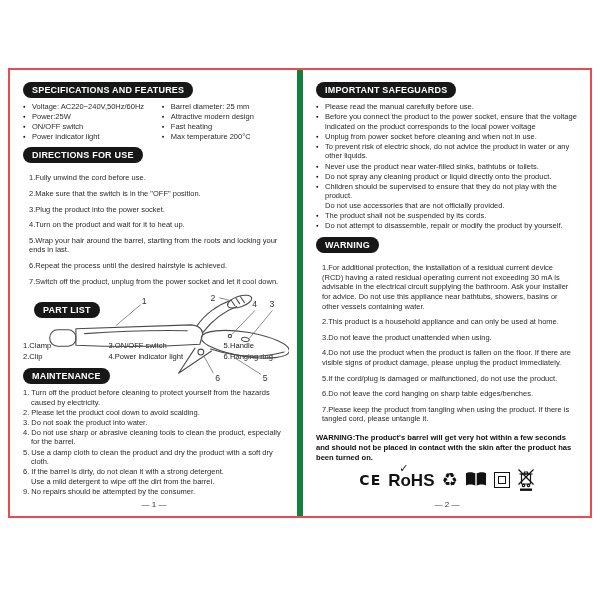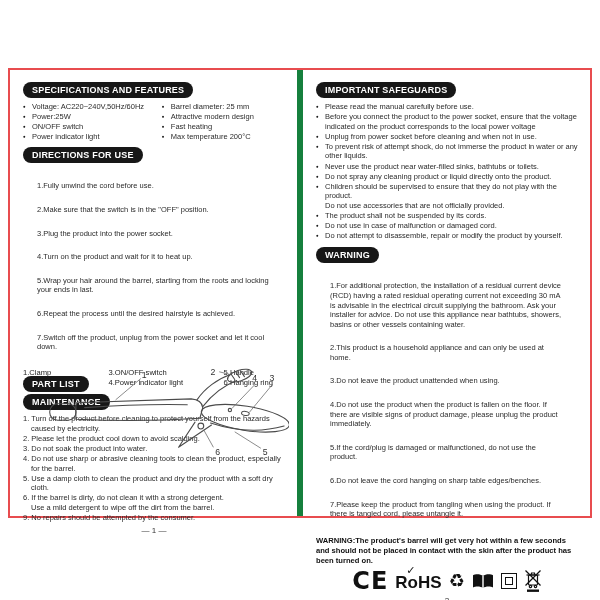--- a/index.html
+++ b/index.html
@@ -16,34 +16,34 @@
   .page.right{border-left:6px solid #15803d;}
   .pill{
     display:inline-block;align-self:flex-start;background:#171717;color:#fff;
     font-weight:bold;font-size:9px;letter-spacing:.2px;line-height:1;
     padding:4px 9px 3px;border-radius:8px;margin:3px 0 4px;
   }
   .txt{font-size:7.5px;line-height:1.28;color:#2b2b2b;}
   .b{position:relative;padding-left:9px;margin:0 0 .5px;}
   .b::before{content:"●";position:absolute;left:0;top:1px;font-size:4.5px;line-height:8px;color:#111;}
   .h{padding-left:8px;text-indent:-8px;white-space:pre-line;margin:0 0 .5px;}
-  .n{margin:14px;white-space:pre-line;}
+  .n{margin:6px;white-space:pre-line;}
   .speccols{display:flex;margin-bottom:2px;}
   .speccols .c1{width:53%;}
   .speccols .c2{width:47%;}
   .partwrap{position:relative;height:76px;margin:1px 0 0;}
-  .partwrap .pill{position:absolute;left:0;top:9px;margin:0;}
+  .partwrap .pill{position:absolute;left:11px;top:9px;margin:0;}
   .partwrap svg{position:absolute;right:-4px;top:-2px;}
   .partcols{display:flex;font-size:7.6px;line-height:1.35;margin:1px 0 3px;gap:32px;}
   .partcols .pc1{width:27%;}
   .partcols .pc2{width:42%;}
   .partcols .pc3{width:31%;}
   .boldnote{font-size:7.6px;font-weight:bold;line-height:1.3;margin-top:3px;color:#111;}
   .certs{display:flex;align-items:center;justify-content:center;gap:7px;margin-top:4px;height:26px;}
-  .ce{font-family:"DejaVu Sans",sans-serif;font-weight:bold;font-size:24px;letter-spacing:1px;color:#111;line-height:1;}
+  .ce{font-family:"DejaVu Sans",sans-serif;font-weight:bold;font-size:14px;letter-spacing:1px;color:#111;line-height:1;}
   .rohs{position:relative;font-weight:bold;font-size:17px;color:#111;line-height:1;padding-top:2px;}
   .rohs .check{position:absolute;left:11px;top:-7px;font-size:11px;}
   .recycle{font-family:"DejaVu Sans",sans-serif;font-size:18px;color:#111;line-height:1;}
   .dins{position:relative;width:14px;height:14px;border:1.6px solid #111;display:inline-flex;align-items:center;justify-content:center;}
   .dins .inner{width:6px;height:6px;border:1.3px solid #111;}
   .pagenum{margin-top:auto;text-align:center;font-size:8px;color:#333;padding:3px 0 2px;}
   .dg{stroke:#4a4a4a;stroke-width:1.1;fill:none;stroke-linecap:round;stroke-linejoin:round;}
   .dgnum{font-size:9px;fill:#333;font-family:"Liberation Sans",sans-serif;}
   .ldr{stroke:#6a6a6a;stroke-width:0.8;fill:none;}
 </style>
@@ -148,27 +148,26 @@
     <div class="pagenum">— 1 —</div>
   </div>
 
   <div class="page right">
 
     <span class="pill">IMPORTANT SAFEGUARDS</span>
     <div class="txt">
         <div class="b" style="white-space:pre-line">Please read the manual carefully before use.</div>
         <div class="b" style="white-space:pre-line">Before you connect the product to the power socket, ensure that the voltage indicated on the product corresponds to the local power voltage</div>
         <div class="b" style="white-space:pre-line">Unplug from power socket before cleaning and when not in use.</div>
-        <div class="b" style="white-space:pre-line">To prevent risk of attempt shock, do not immerse the product in water or any other liquids.</div>
+        <div class="b" style="white-space:pre-line">To prevent risk of electric shock, do not advice the product in water or any other liquids.</div>
         <div class="b" style="white-space:pre-line">Never use the product near water-filled sinks, bathtubs or toilets.</div>
         <div class="b" style="white-space:pre-line">Do not spray any cleaning product or liquid directly onto the product.</div>
         <div class="b" style="white-space:pre-line">Children should be supervised to ensure that they do not play with the product.
 Do not use accessories that are not officially provided.</div>
         <div class="b" style="white-space:pre-line">The product shall not be suspended by its cords.</div>
-        <div class="b" style="white-space:pre-line">Do not use in case of malfunction or damaged cord.</div>
         <div class="b" style="white-space:pre-line">Do not attempt to disassemble, repair or modify the product by yourself.</div>
       </div>
 
     <span class="pill" style="margin-top:6px">WARNING</span>
     <div class="txt">
         <div class="n">1.For additional protection, the installation of a residual current device (RCD) having a rated residual operating current not exceeding 30 mA is advisable in the electrical circuit supplying the bathroom. Ask your installer for advice. Do not use this appliance near bathtubs, showers, basins or other vessels containing water.</div>
         <div class="n">2.This product is a household appliance and can only be used at home.</div>
         <div class="n">3.Do not leave the product unattended when using.</div>
         <div class="n">4.Do not use the product when the product is fallen on the floor. If there are visible signs of product damage, please unplug the product immediately.</div>
         <div class="n">5.If the cord/plug is damaged or malfunctioned, do not use the product.</div>

